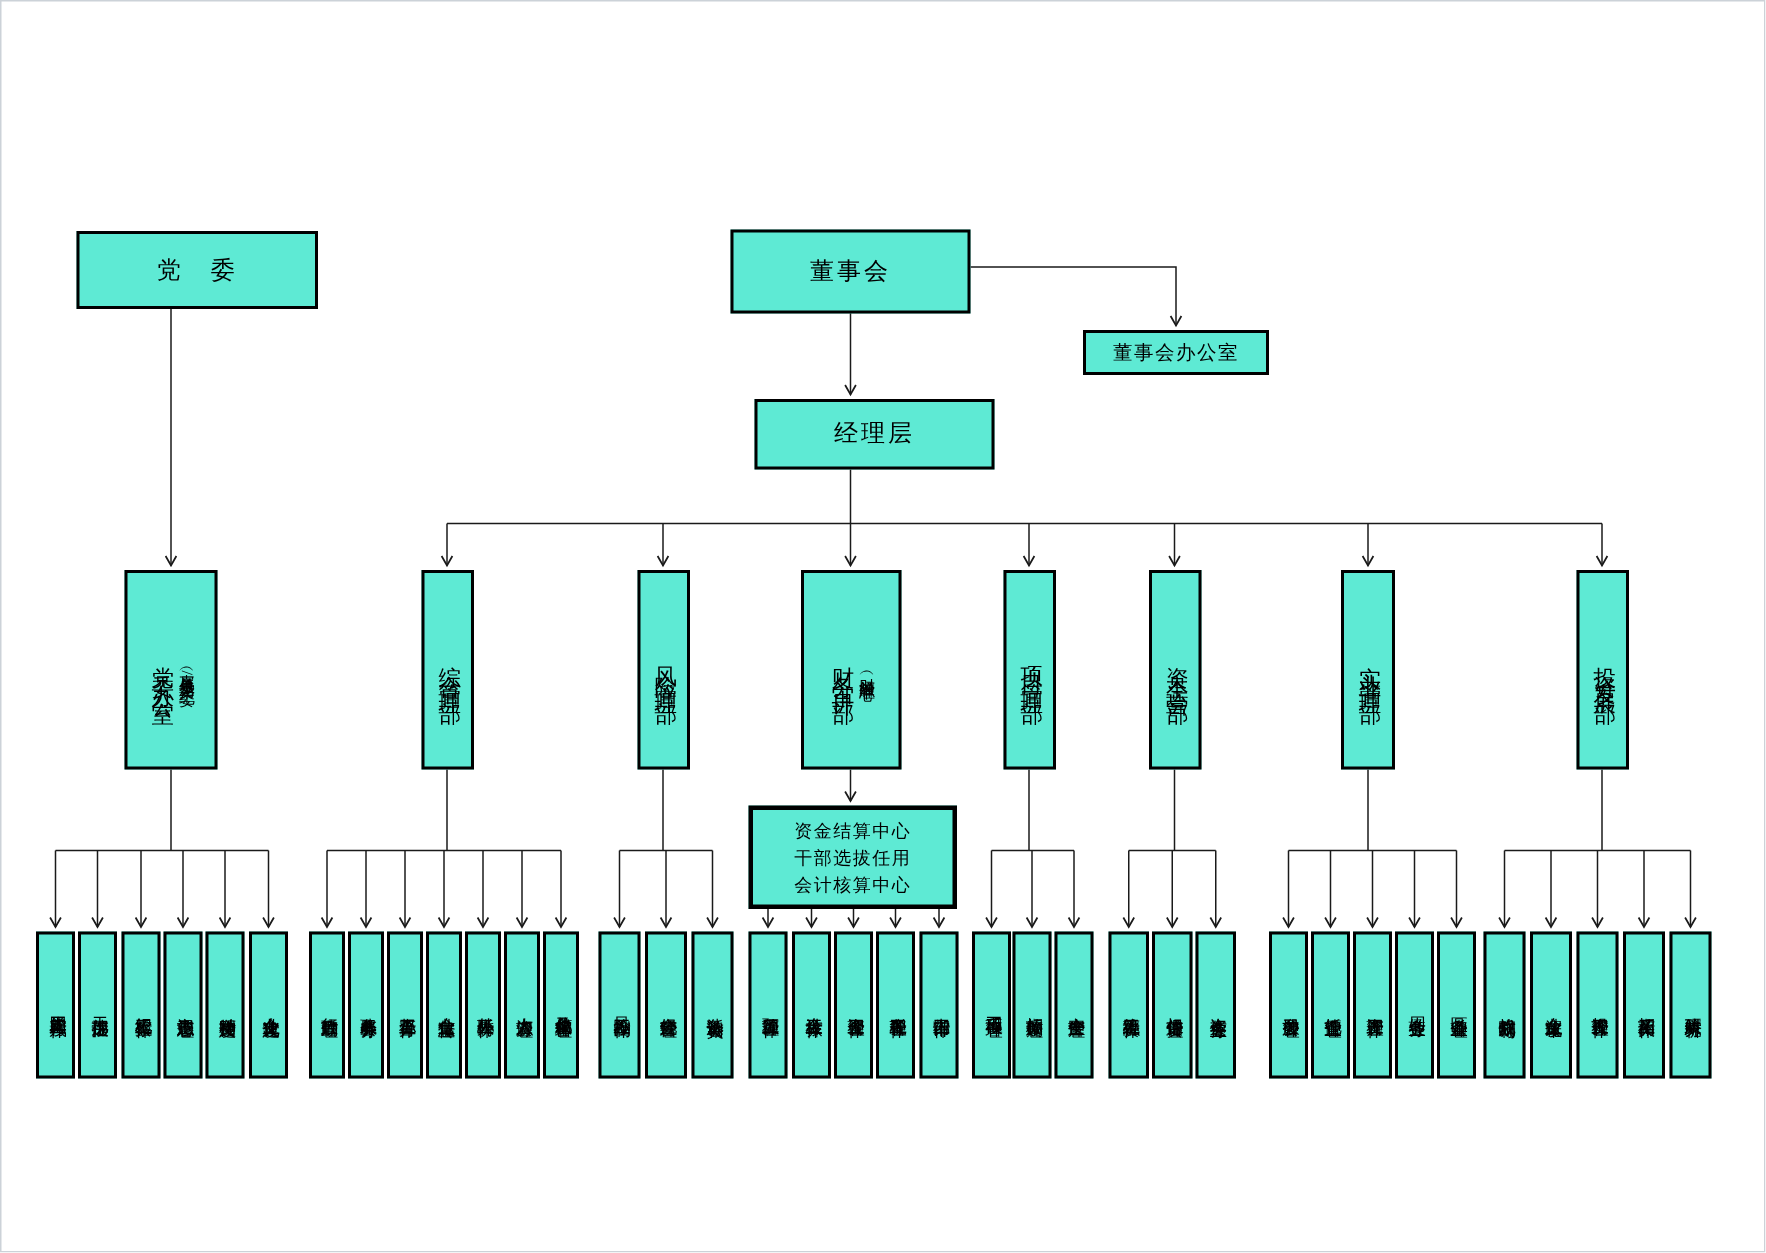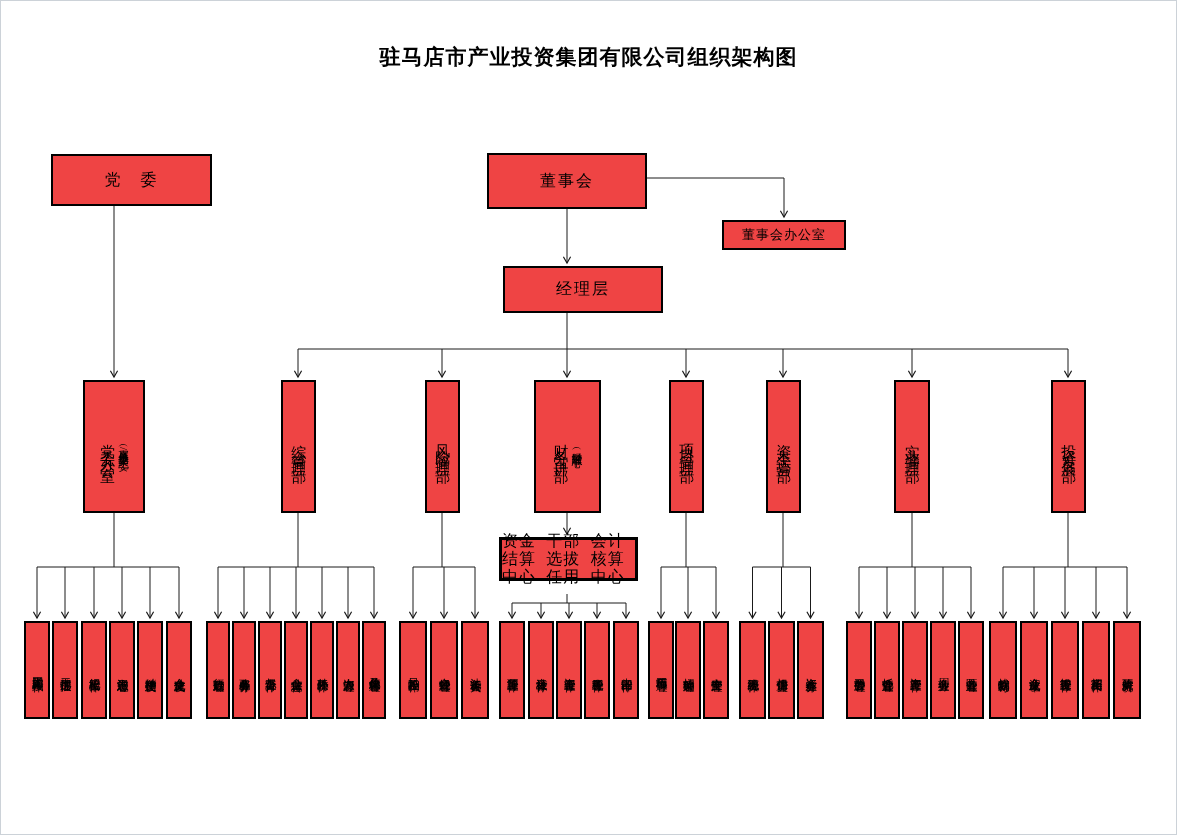--- a/index.html
+++ b/index.html
@@ -6,53 +6,52 @@
   .page{
     position:relative;width:1175px;height:833px;margin:0 auto;
     background:#ffffff;border:1px solid #ccd2d8;overflow:hidden;
     font-family:"Liberation Serif", serif;color:#000;
   }
   .title{
     position:absolute;left:0;top:42px;width:100%;
     text-align:center;font-size:21px;font-weight:bold;letter-spacing:1px;
   }
   .box{
-    position:absolute;box-sizing:border-box;background:#ef4444;
+    position:absolute;box-sizing:border-box;background:#5eead4;
     border:2px solid #000;display:flex;align-items:center;justify-content:center;
   }
   .hbox{font-size:16px;letter-spacing:2px;}
   .b-party  {left:50px; top:153px;width:161px;height:52px;}
   .b-board  {left:486px;top:152px;width:160px;height:56px;}
   .b-superv {left:934px;top:151px;width:158px;height:53px;}
   .b-office {left:721px;top:219px;width:124px;height:30px;font-size:13px;letter-spacing:1px;}
   .b-mgmt   {left:502px;top:265px;width:160px;height:47px;}
   .b-mid{
-    left:498px;top:536px;width:139px;height:44px;border-width:3px;
-    flex-direction:row;font-size:16px;line-height:18px;letter-spacing:1px;
+    left:498px;top:536px;width:139px;height:69px;border-width:3px;
+    flex-direction:column;font-size:12px;line-height:18px;letter-spacing:1px;
   }
   .dept{flex-direction:row;gap:1px;}
   .vname{
     writing-mode:vertical-rl;text-orientation:mixed;
     font-size:15px;letter-spacing:6px;line-height:1.1;
   }
   .vnote{
     writing-mode:vertical-rl;text-orientation:mixed;
     font-size:10.5px;letter-spacing:1px;line-height:1.2;
   }
   .child span{
     writing-mode:vertical-rl;text-orientation:mixed;
     font-size:11.5px;letter-spacing:0.5px;line-height:1;
   }
   #connectors{position:absolute;left:0;top:0;width:1175px;height:833px;}
 </style>
 </head>
 <body>
 
 <div class="page">
-  <div class="title">驻马店市产业投资集团有限公司组织架构图</div>
 
   <svg id="connectors" viewBox="0 0 1175 833">
     <defs>
       <marker id="arw" viewBox="0 0 10 10" refX="8" refY="5" markerWidth="9" markerHeight="9" orient="auto">
         <path d="M1,1 L8,5 L1,9" fill="none" stroke="#1a1a1a" stroke-width="1.3"></path>
       </marker>
     </defs>
     <g id="seg-group" stroke="#1a1a1a" stroke-width="1" fill="none">
         <polyline points="113,205 113,376" marker-end="url(#arw)"></polyline>
         <polyline points="566,200 566,262" marker-end="url(#arw)"></polyline>

